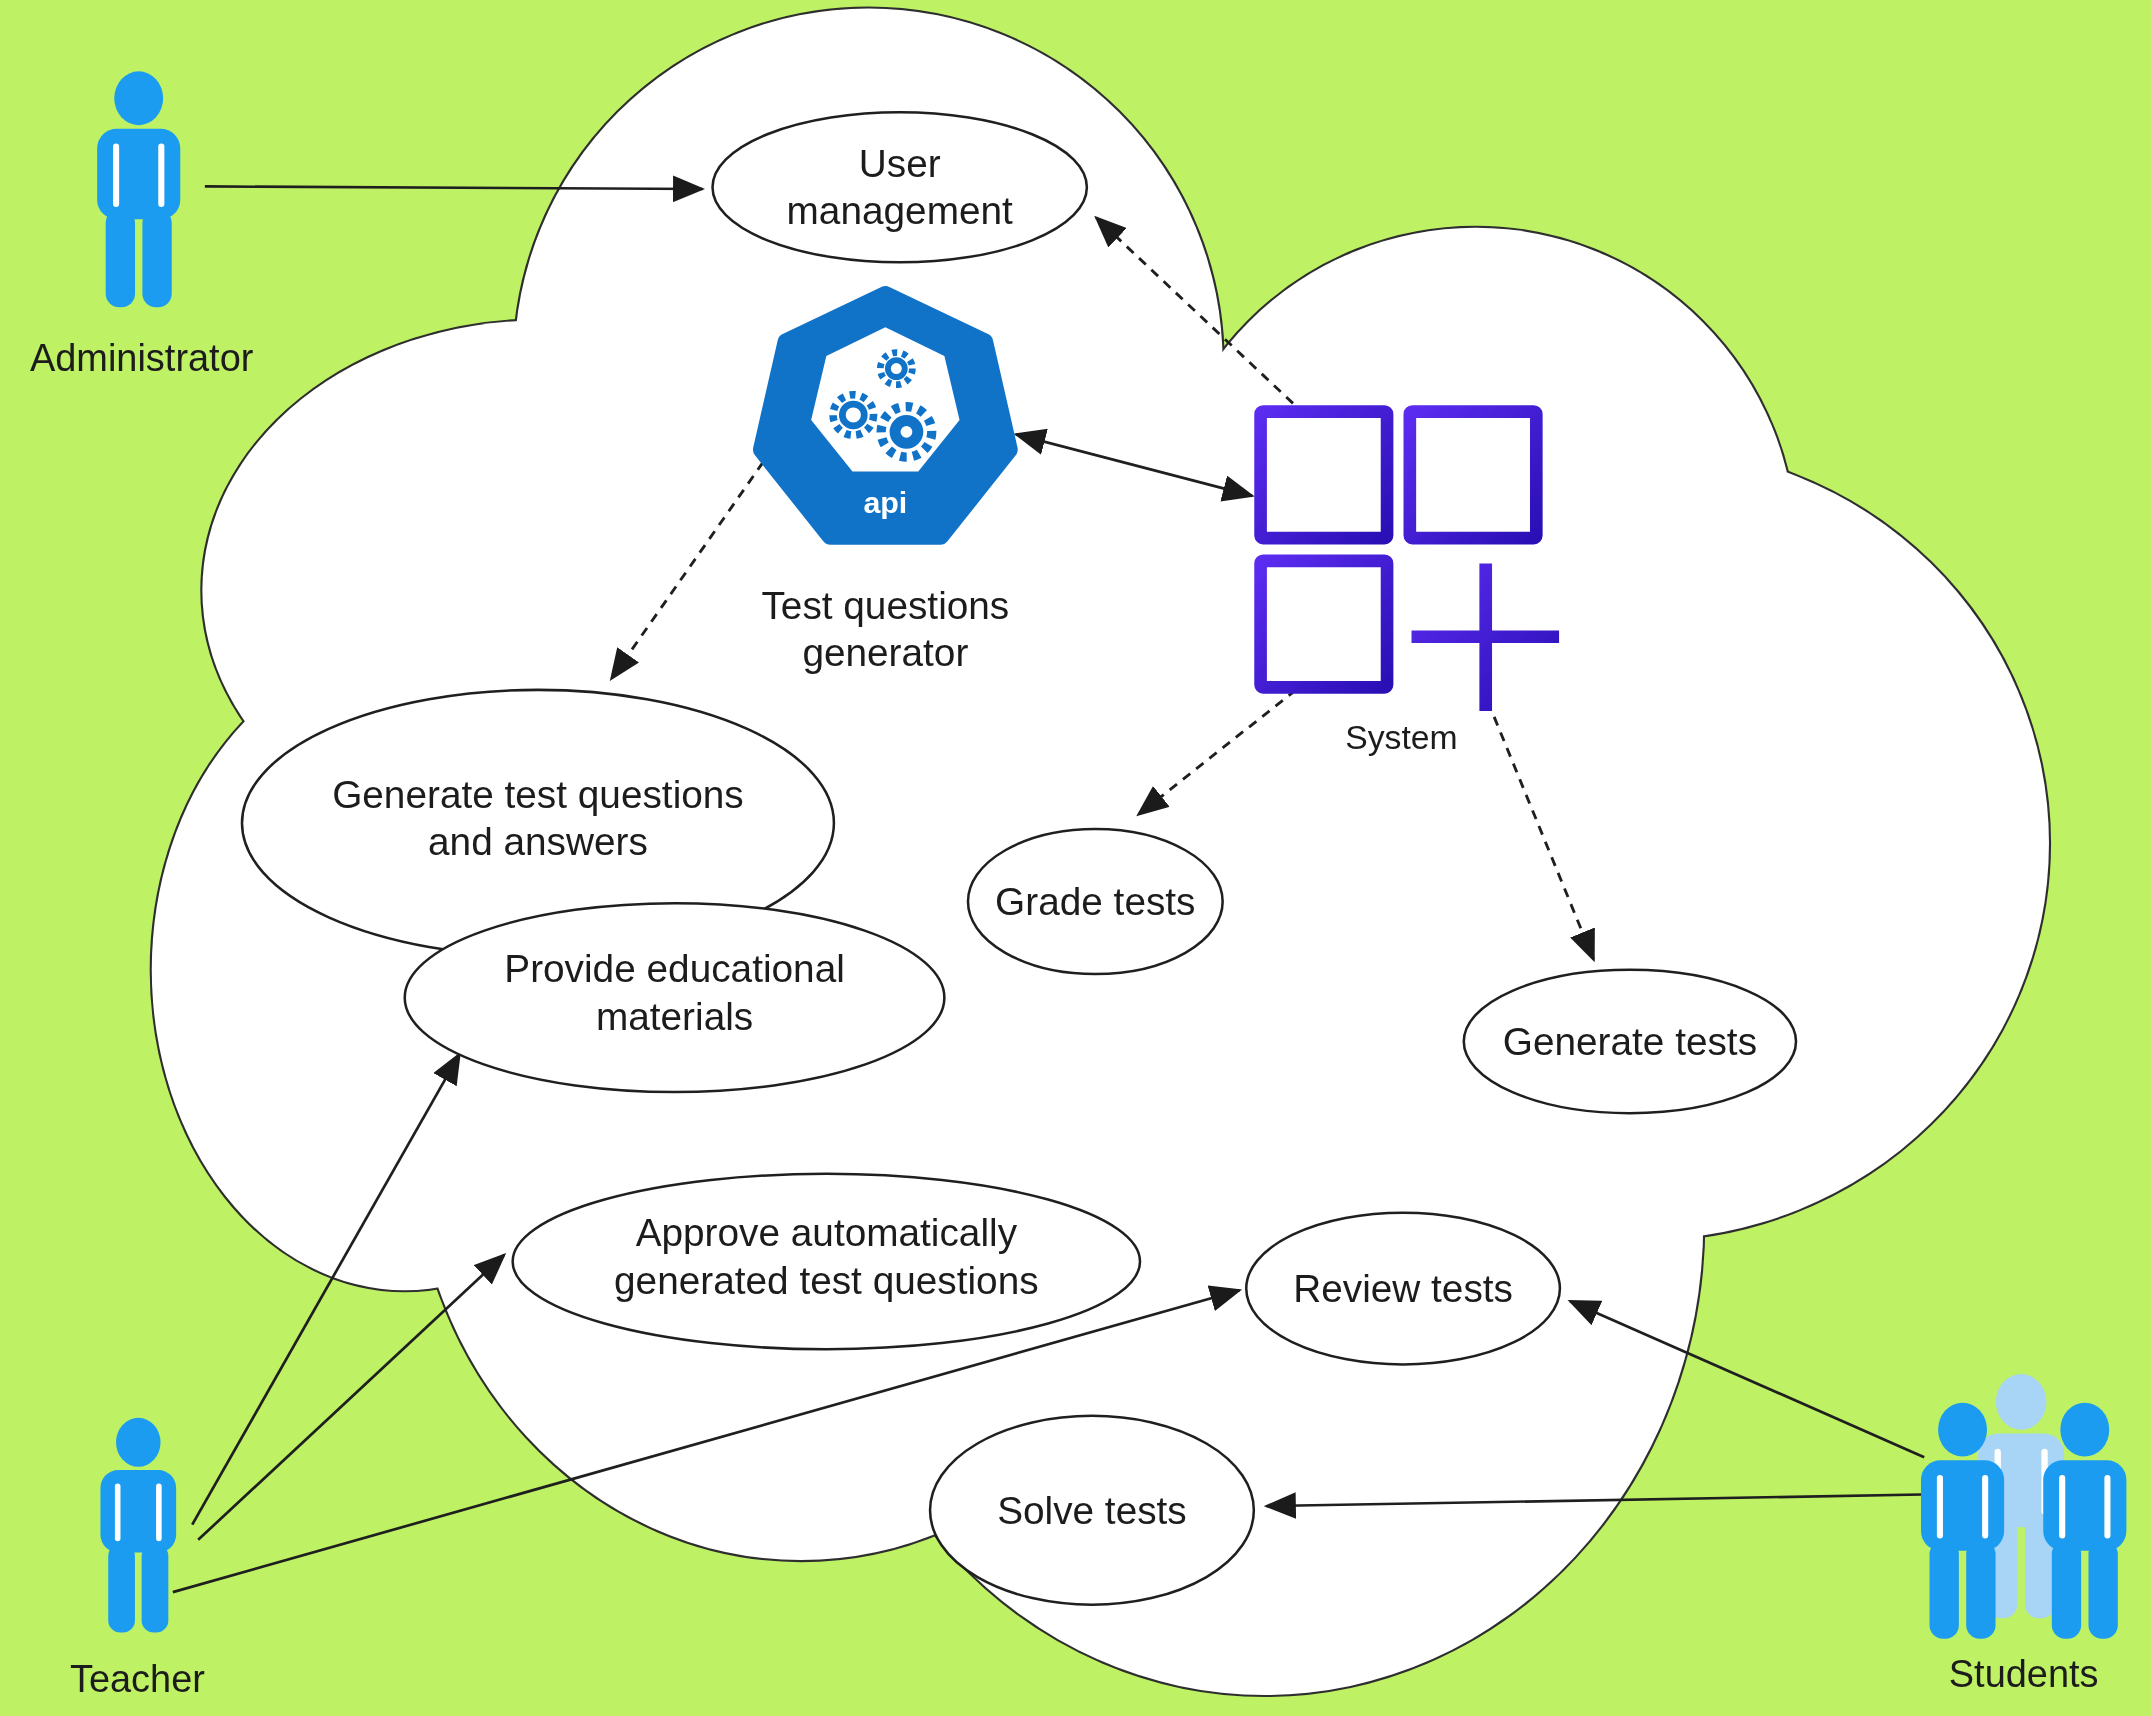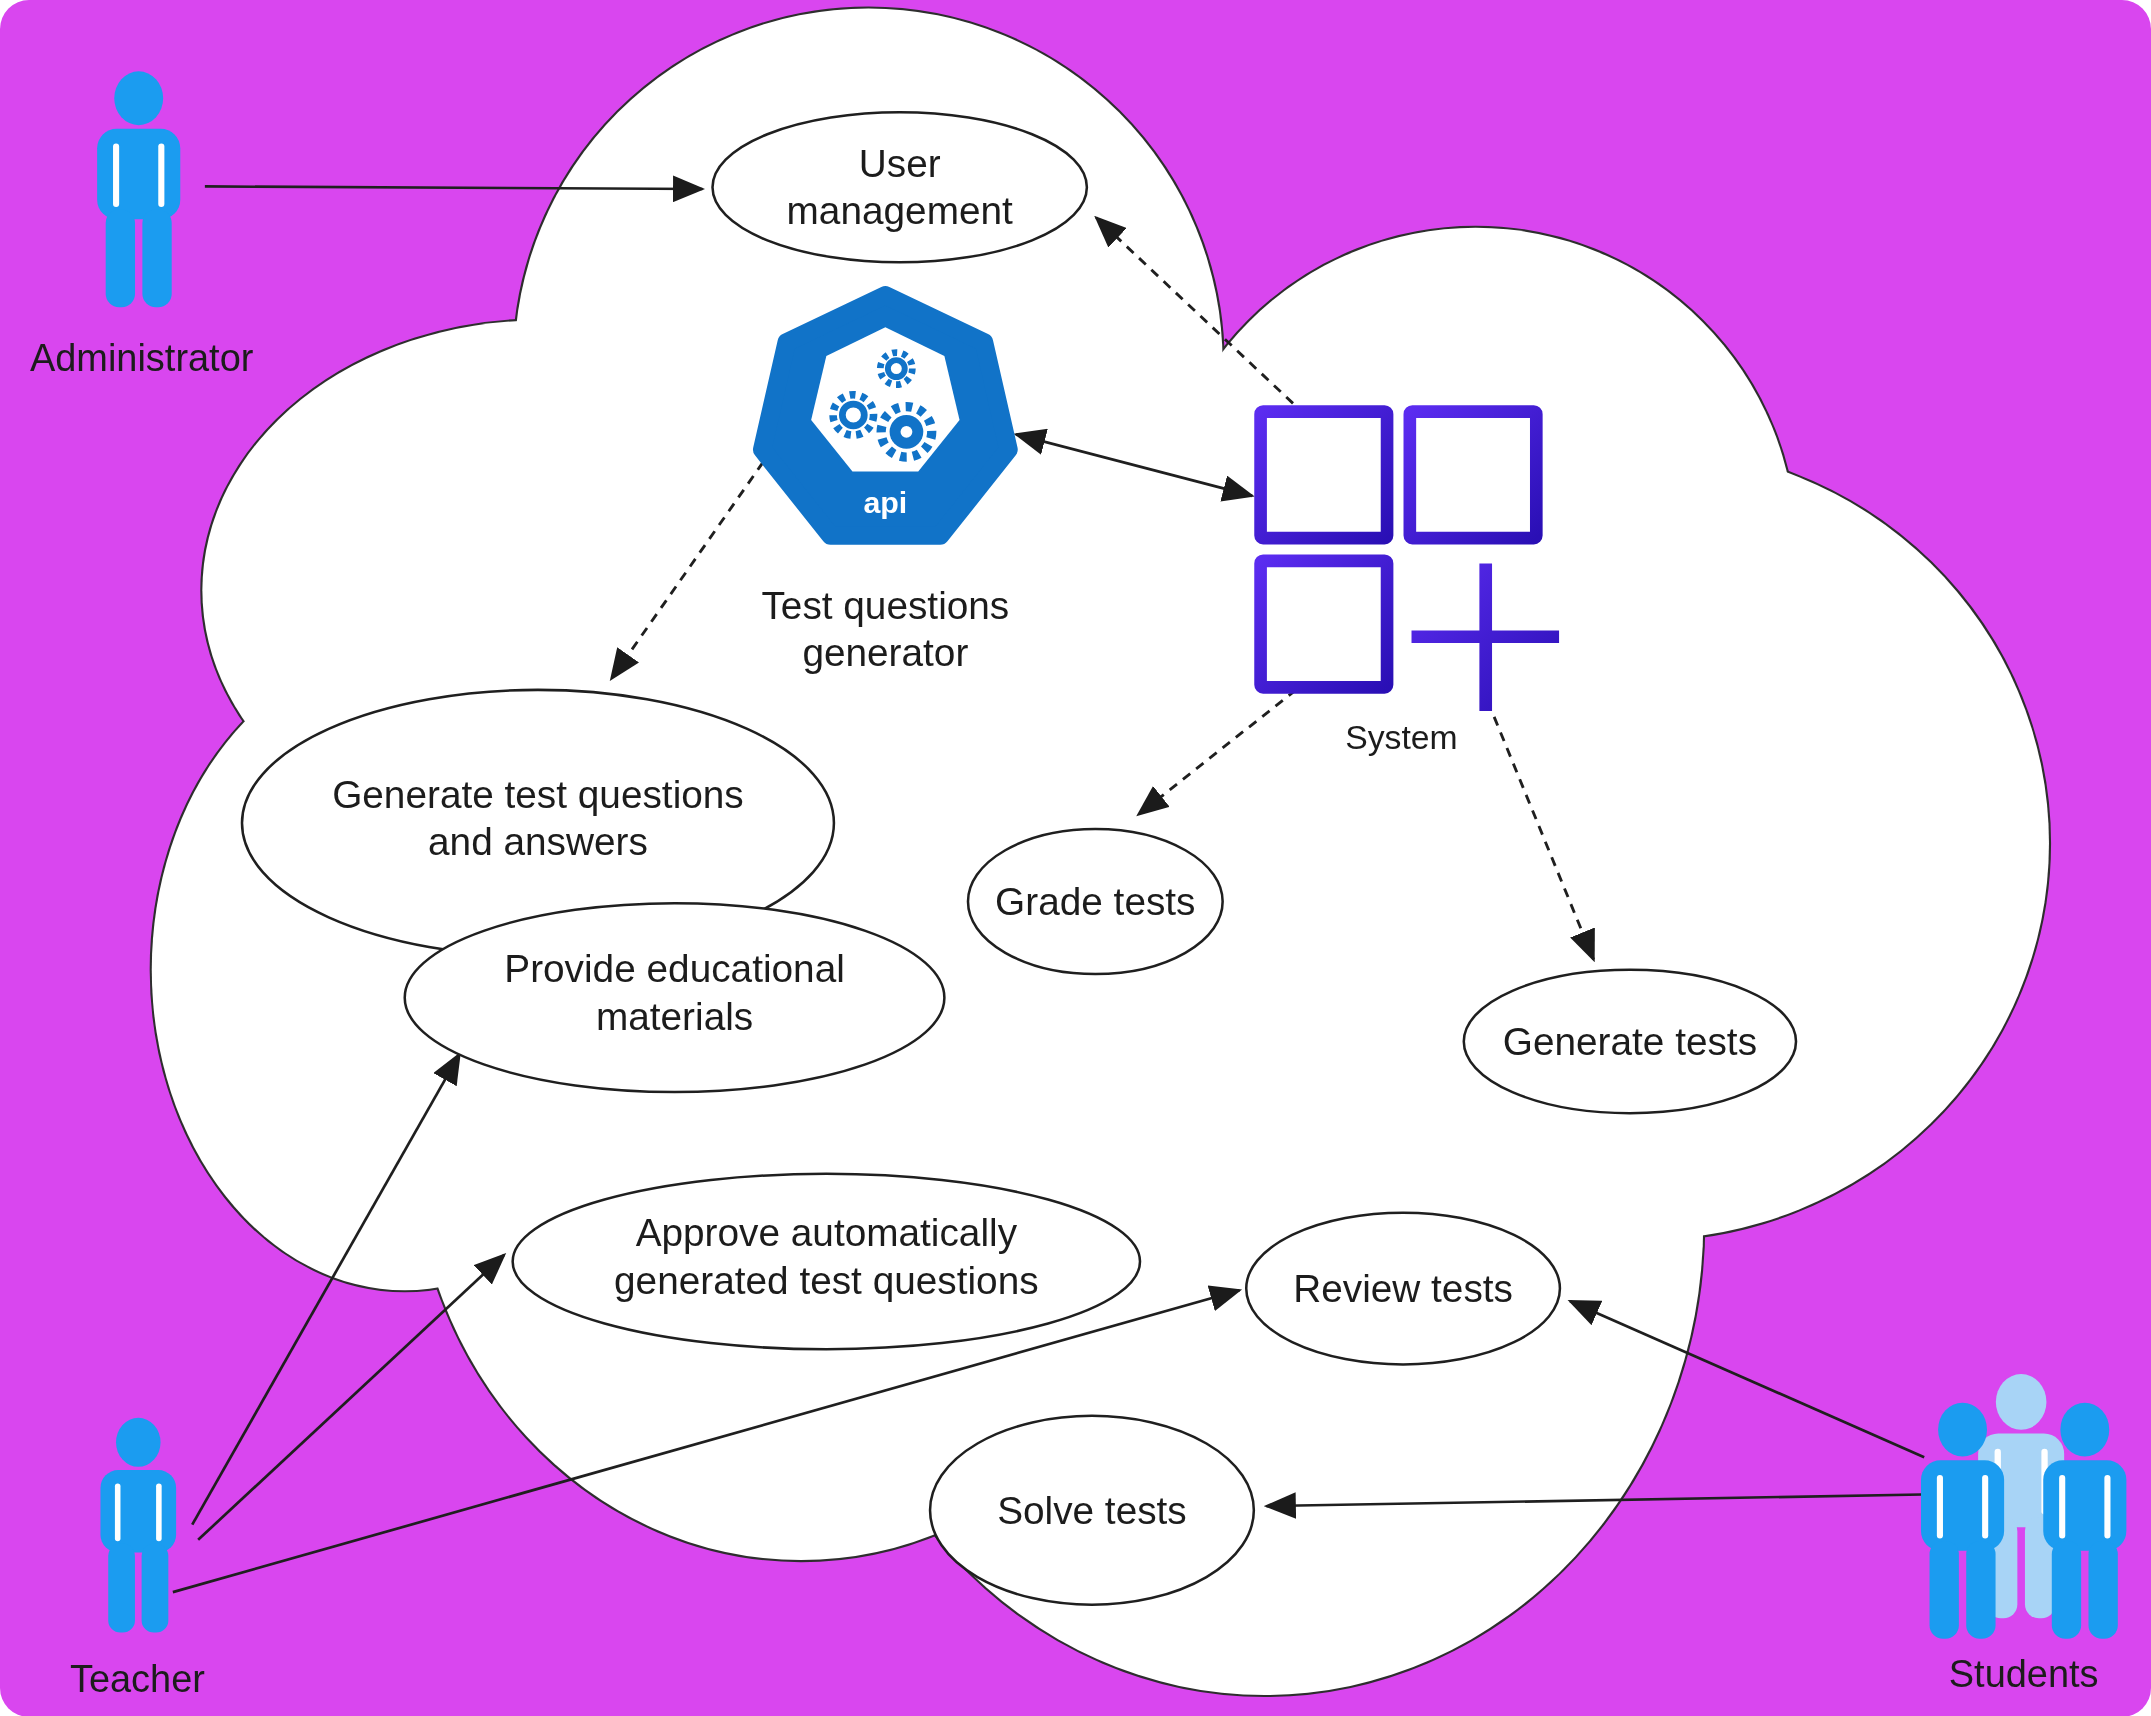--- a/index.html
+++ b/index.html
@@ -1,16 +1,16 @@
 <!DOCTYPE html>
 <html style="font-size:13.5px"><head>
 <meta charset="utf-8">
 <style>
   html,body{margin:0;padding:0;background:#ffffff;}
-  #stage{position:relative;width:2151px;height:1717px;background:#d946ef;overflow:hidden;border-radius:29px;}
+  #stage{position:relative;width:2151px;height:1717px;background:#bef264;overflow:hidden;}
   svg{display:block;}
   text{font-family:"Liberation Sans", sans-serif;fill:#1c1c1c;}
   .uc-label{font-size:46px;}
   .actor-label{font-size:45px;}
   .comp-label{font-size:46px;}
   .system-label{font-size:40px;}
   .api-label{font-size:36px;font-weight:bold;fill:#ffffff;}
   .mid{text-anchor:middle;}
   .cloud-outline{fill:none;stroke:#2e2e2e;stroke-width:5;}
   .cloud-fill{fill:#ffffff;stroke:none;}

